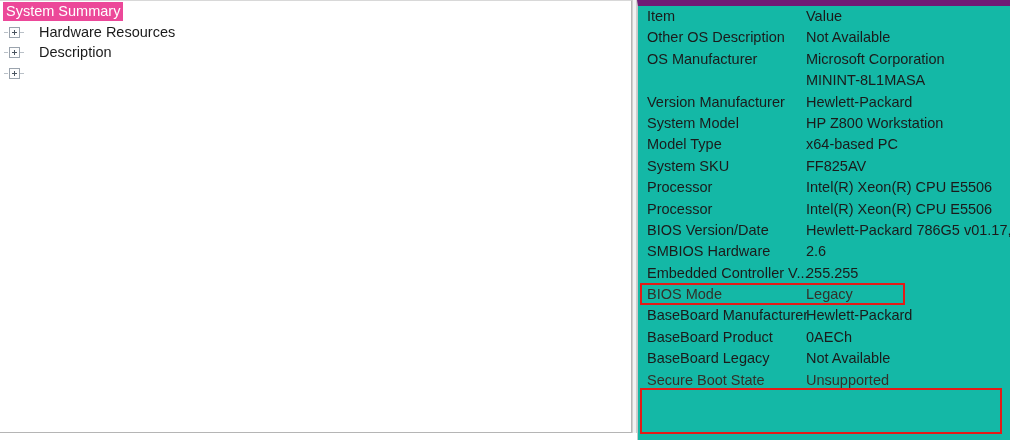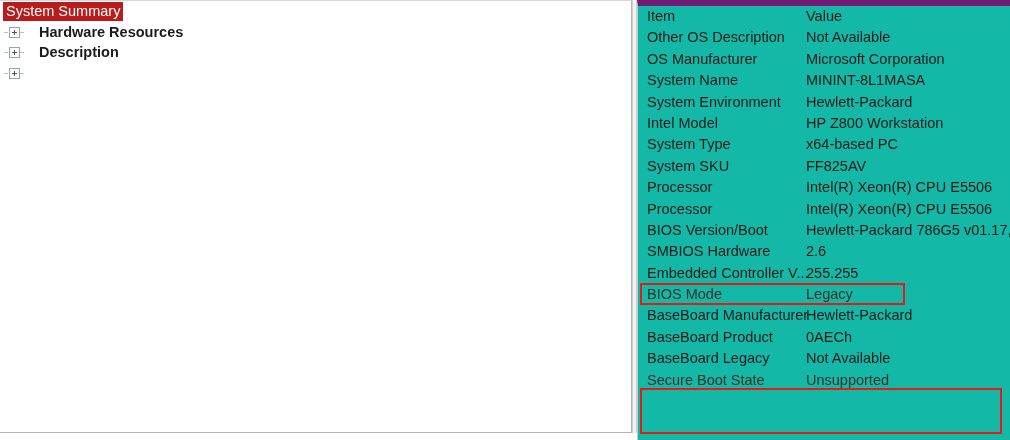--- a/index.html
+++ b/index.html
@@ -41,25 +41,24 @@
     line-height: 20.5px;
     font-size: 14.5px;
     color: #1b1b1b;
     white-space: nowrap;
   }
   .tree-row.root {
     padding-left: 3px;
   }
   .tree-row.child {
     padding-left: 39px;
-    font-weight: bold;
   }
   .tree-label-selected {
     display: inline-block;
-    background: #b91c1c;
+    background: #ec4899;
     color: #ffffff;
     padding: 0px 3px 1px 3px;
     line-height: 18px;
     margin-top: 1px;
   }
   
   .expander {
     position: absolute;
     left: 9px;
     top: 5px;
@@ -222,49 +221,48 @@
     <div id="detail-rows">
         <div class="detail-row">
           <span class="col-item">Other OS Description</span>
           <span class="col-value">Not Available</span>
         </div>
         <div class="detail-row">
           <span class="col-item">OS Manufacturer</span>
           <span class="col-value">Microsoft Corporation</span>
         </div>
         <div class="detail-row">
-          <span class="col-item">System Name</span>
           <span class="col-value">MININT-8L1MASA</span>
         </div>
         <div class="detail-row">
-          <span class="col-item">System Environment</span>
+          <span class="col-item">Version Manufacturer</span>
           <span class="col-value">Hewlett-Packard</span>
         </div>
         <div class="detail-row">
-          <span class="col-item">Intel Model</span>
+          <span class="col-item">System Model</span>
           <span class="col-value">HP Z800 Workstation</span>
         </div>
         <div class="detail-row">
-          <span class="col-item">System Type</span>
+          <span class="col-item">Model Type</span>
           <span class="col-value">x64-based PC</span>
         </div>
         <div class="detail-row">
           <span class="col-item">System SKU</span>
           <span class="col-value">FF825AV</span>
         </div>
         <div class="detail-row">
           <span class="col-item">Processor</span>
           <span class="col-value">Intel(R) Xeon(R) CPU           E5506</span>
         </div>
         <div class="detail-row">
           <span class="col-item">Processor</span>
           <span class="col-value">Intel(R) Xeon(R) CPU           E5506</span>
         </div>
         <div class="detail-row">
-          <span class="col-item">BIOS Version/Boot</span>
+          <span class="col-item">BIOS Version/Date</span>
           <span class="col-value">Hewlett-Packard 786G5 v01.17, 8/</span>
         </div>
         <div class="detail-row">
           <span class="col-item">SMBIOS Hardware</span>
           <span class="col-value">2.6</span>
         </div>
         <div class="detail-row">
           <span class="col-item">Embedded Controller V...</span>
           <span class="col-value">255.255</span>
         </div>

